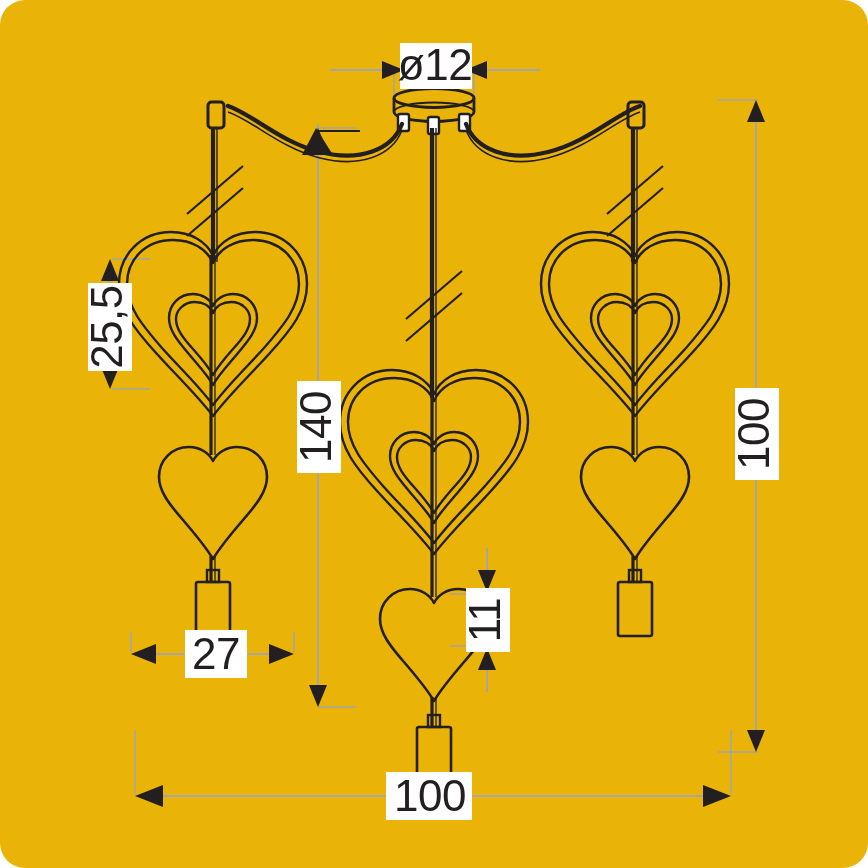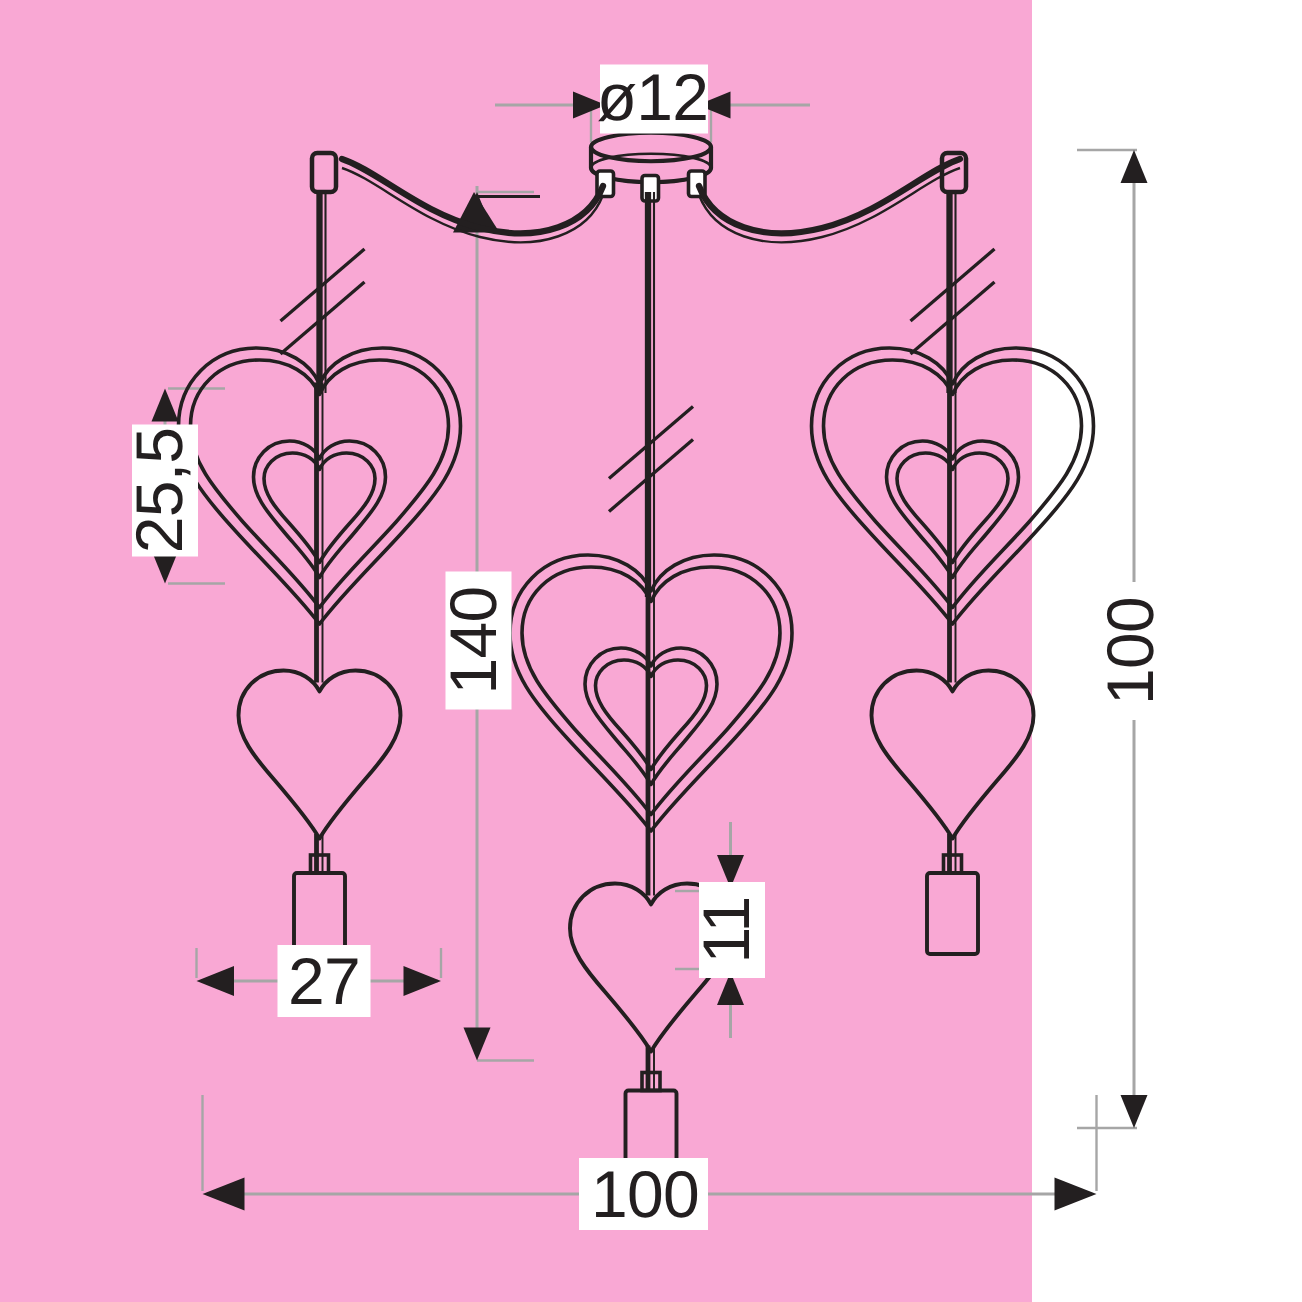--- a/index.html
+++ b/index.html
@@ -8,23 +8,24 @@
     background: #ffffff;
   }
   body {
     width: 868px;
     height: 868px;
     overflow: hidden;
     font-family: "Liberation Sans", sans-serif;
   }
   #stage {
     position: relative;
-    width: 688px;
+    width: 868px;
     height: 868px;
-    background: #f9a8d4;
+    background: #eab308;
+    border-radius: 25px;
   }
   #drawing {
     position: absolute;
     left: 0;
     top: 0;
     width: 868px;
     height: 868px;
   }
   text {
     font-family: "Liberation Sans", sans-serif;

